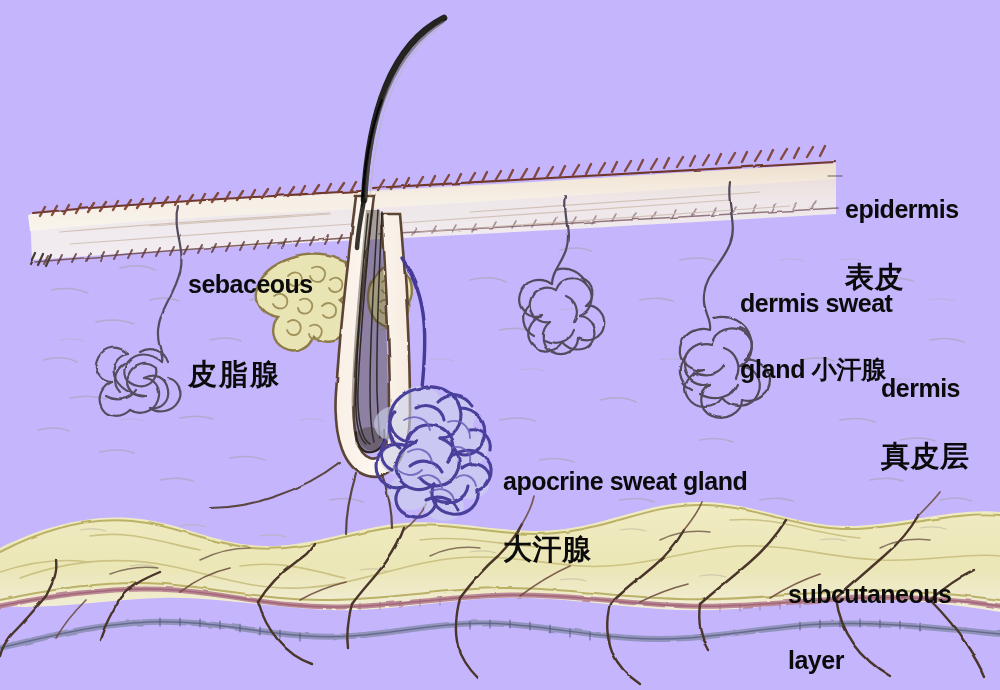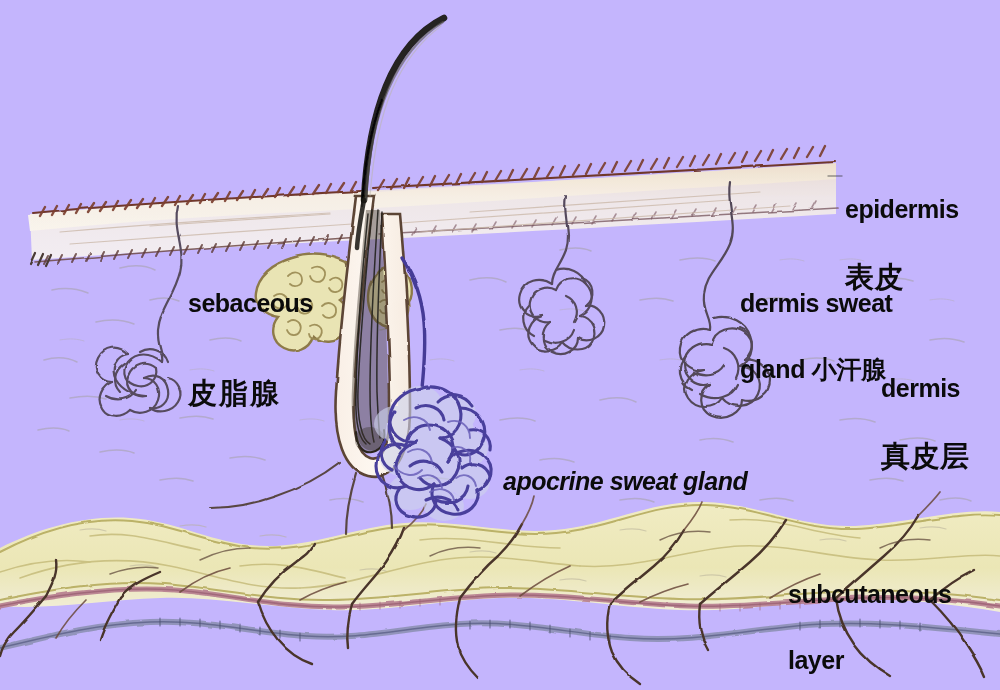--- a/index.html
+++ b/index.html
@@ -19,25 +19,25 @@
     color:#0b0b0b;
     font-weight:bold;
     line-height:1.16;
     white-space:pre;
     letter-spacing:-0.2px;
   }
   .lbl .en{display:block;font-size:25px;letter-spacing:-0.5px;}
   .lbl .zh{display:block;font-size:29px;letter-spacing:0.5px;}
   .lbl .mix{display:block;font-size:25px;letter-spacing:-0.3px;}
   #lab-epidermis{left:845px;top:158px;}
-  #lab-sebaceous{left:188px;top:252px;}
+  #lab-sebaceous{left:188px;top:233px;}
   #lab-sebaceous .zh{margin-top:24px;letter-spacing:2px;font-family:Liberation Mono, monospace;}
   #lab-smallsweat{left:740px;top:252px;}
   #lab-dermis{left:838px;top:337px;margin-left:43px;}
-  #lab-apocrine{left:503px;top:430px;font-style:italic;}
+  #lab-apocrine{left:503px;top:430px;}
   #lab-hairfollicle{left:166px;top:464px;}
   #lab-subcut{left:788px;top:543px;}
 </style>
 </head>
 <body>
 
 <div id="stage">
 
   <svg id="art" viewBox="0 0 1000 690" xmlns="http://www.w3.org/2000/svg">
     <defs>
@@ -462,20 +462,21 @@
     <span class="mix">gland 小汗腺</span>
   </div>
 
   <div class="lbl" id="lab-dermis">
     <span class="en">dermis</span>
     <span class="zh">真皮层</span>
   </div>
 
   <div class="lbl" id="lab-apocrine">
     <span class="en">apocrine sweat gland</span>
+    <span class="zh">大汗腺</span>
   </div>
 
 
   <div class="lbl" id="lab-subcut">
     <span class="en">subcutaneous</span>
     <span class="en">layer</span>
     
   </div>
 
 </div>

